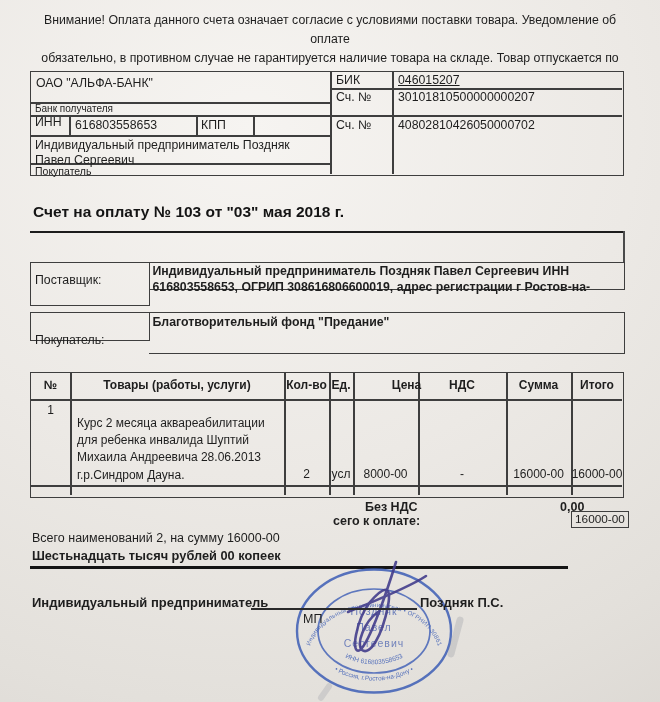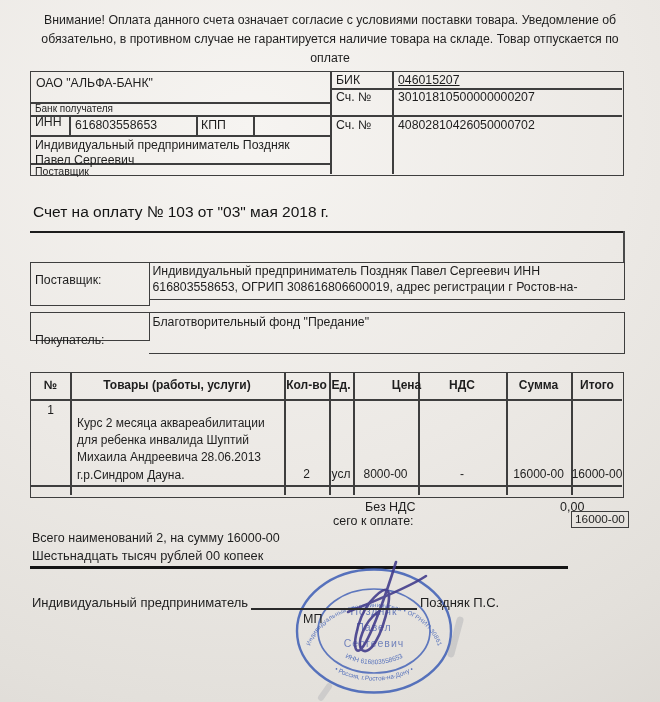--- a/index.html
+++ b/index.html
@@ -2,43 +2,43 @@
 <html><head>
 <meta charset="utf-8">
 <style>
   html,body{margin:0;padding:0;background:#d8d4cf;}
   .page{
     position:relative;width:660px;height:702px;overflow:hidden;
     font-family:"Liberation Sans",sans-serif;color:#1e1e1e;
     background:radial-gradient(130% 110% at 38% 18%, #f6f4f1 0%, #ece9e5 45%, #e3e0db 75%, #d9d5d0 100%);
   }
   .abs{position:absolute;}
-  .b{font-weight:normal;}
+  .b{font-weight:bold;}
   .ctr{text-align:center;}
   
   .hl{position:absolute;height:1.5px;background:#3e3e3e;}
   .vl{position:absolute;width:1.5px;background:#3e3e3e;}
   .block{position:absolute;border:1.5px solid #3e3e3e;box-sizing:border-box;}
   .cellbox{position:absolute;border:1.5px solid #3e3e3e;box-sizing:border-box;}
   .t12{font-size:12.3px;line-height:14.5px;}
   .t11{font-size:10px;line-height:11px;}
   .hdr{font-size:12px;font-weight:bold;}
   .val{font-size:12px;}
   .stamp-svg{position:absolute;overflow:visible;}
   .art{position:absolute;border-radius:4px;}
 </style>
 </head>
 <body>
 
 <div class="page">
 
   <div class="abs ctr" style="left:18px;top:11px;width:624px;font-size:12.3px;line-height:19px;">
     <div>Внимание! Оплата данного счета означает согласие с условиями поставки товара. Уведомление об</div>
+    <div>оплате</div>
     <div>обязательно, в противном случае не гарантируется наличие товара на складе. Товар отпускается по</div>
-    <div>оплате</div>
   </div>
 
   <div class="block" style="left:30px;top:71px;width:594px;height:105px;">
 
     <div class="vl" style="left:299px;top:0;height:102px;"></div>
     <div class="vl" style="left:361px;top:0;height:102px;"></div>
 
     <div class="hl" style="left:0;top:30px;width:299px;"></div>
     <div class="hl" style="left:0;top:43px;width:591px;"></div>
     <div class="hl" style="left:299px;top:16px;width:292px;"></div>
@@ -55,31 +55,31 @@
     <div class="abs t12" style="left:367px;top:1px;text-decoration:underline;">046015207</div>
     <div class="abs t12" style="left:305px;top:18px;">Сч. №</div>
     <div class="abs t12" style="left:367px;top:18px;">30101810500000000207</div>
     <div class="abs t12" style="left:4px;top:43px;">ИНН</div>
     <div class="abs t12" style="left:44px;top:46px;">616803558653</div>
     <div class="abs t12" style="left:170px;top:46px;">КПП</div>
     <div class="abs t12" style="left:228px;top:46px;"></div>
     <div class="abs t12" style="left:305px;top:46px;">Сч. №</div>
     <div class="abs t12" style="left:367px;top:46px;">40802810426050000702</div>
     <div class="abs t12" style="left:4px;top:66px;width:288px;">Индивидуальный предприниматель Поздняк Павел Сергеевич</div>
-    <div class="abs" style="left:4px;top:92.5px;font-size:10.5px;">Поставщик</div>
+    <div class="abs" style="left:4px;top:92.5px;font-size:10.5px;">Покупатель</div>
   </div>
 
   <div class="abs b" style="left:33px;top:203px;font-size:15.5px;color:#141414;">Счет на оплату № 103 от "03" мая 2018 г.</div>
   <div class="abs" style="left:30px;top:231px;width:595px;height:2px;background:#1c1c1c;"></div>
   <div class="abs" style="left:623px;top:231px;width:1.5px;height:32px;background:#4a4a4a;"></div>
 
   <div class="cellbox" style="left:30px;top:262px;width:120px;height:44px;">
     <div class="abs t12" style="left:4px;top:10px;">Поставщик:</div>
   </div>
-  <div class="abs" style="left:148.5px;top:262px;width:476px;height:38px;border:1.5px solid #3e3e3e;border-left:none;box-sizing:border-box;">
+  <div class="abs" style="left:148.5px;top:262px;width:476px;height:28px;border:1.5px solid #3e3e3e;border-left:none;box-sizing:border-box;">
     <div class="abs b" style="left:4px;top:1px;font-size:12.3px;line-height:15.5px;">
       <div>Индивидуальный предприниматель Поздняк Павел Сергеевич ИНН</div>
       <div>616803558653, ОГРИП 308616806600019, адрес регистрации г Ростов-на-</div>
     </div>
   </div>
 
   <div class="cellbox" style="left:30px;top:312px;width:120px;height:29px;">
     <div class="abs t12" style="left:4px;top:20px;">Покупатель:</div>
   </div>
   <div class="abs" style="left:148.5px;top:312px;width:476px;height:42px;border:1.5px solid #3e3e3e;border-left:none;box-sizing:border-box;">

